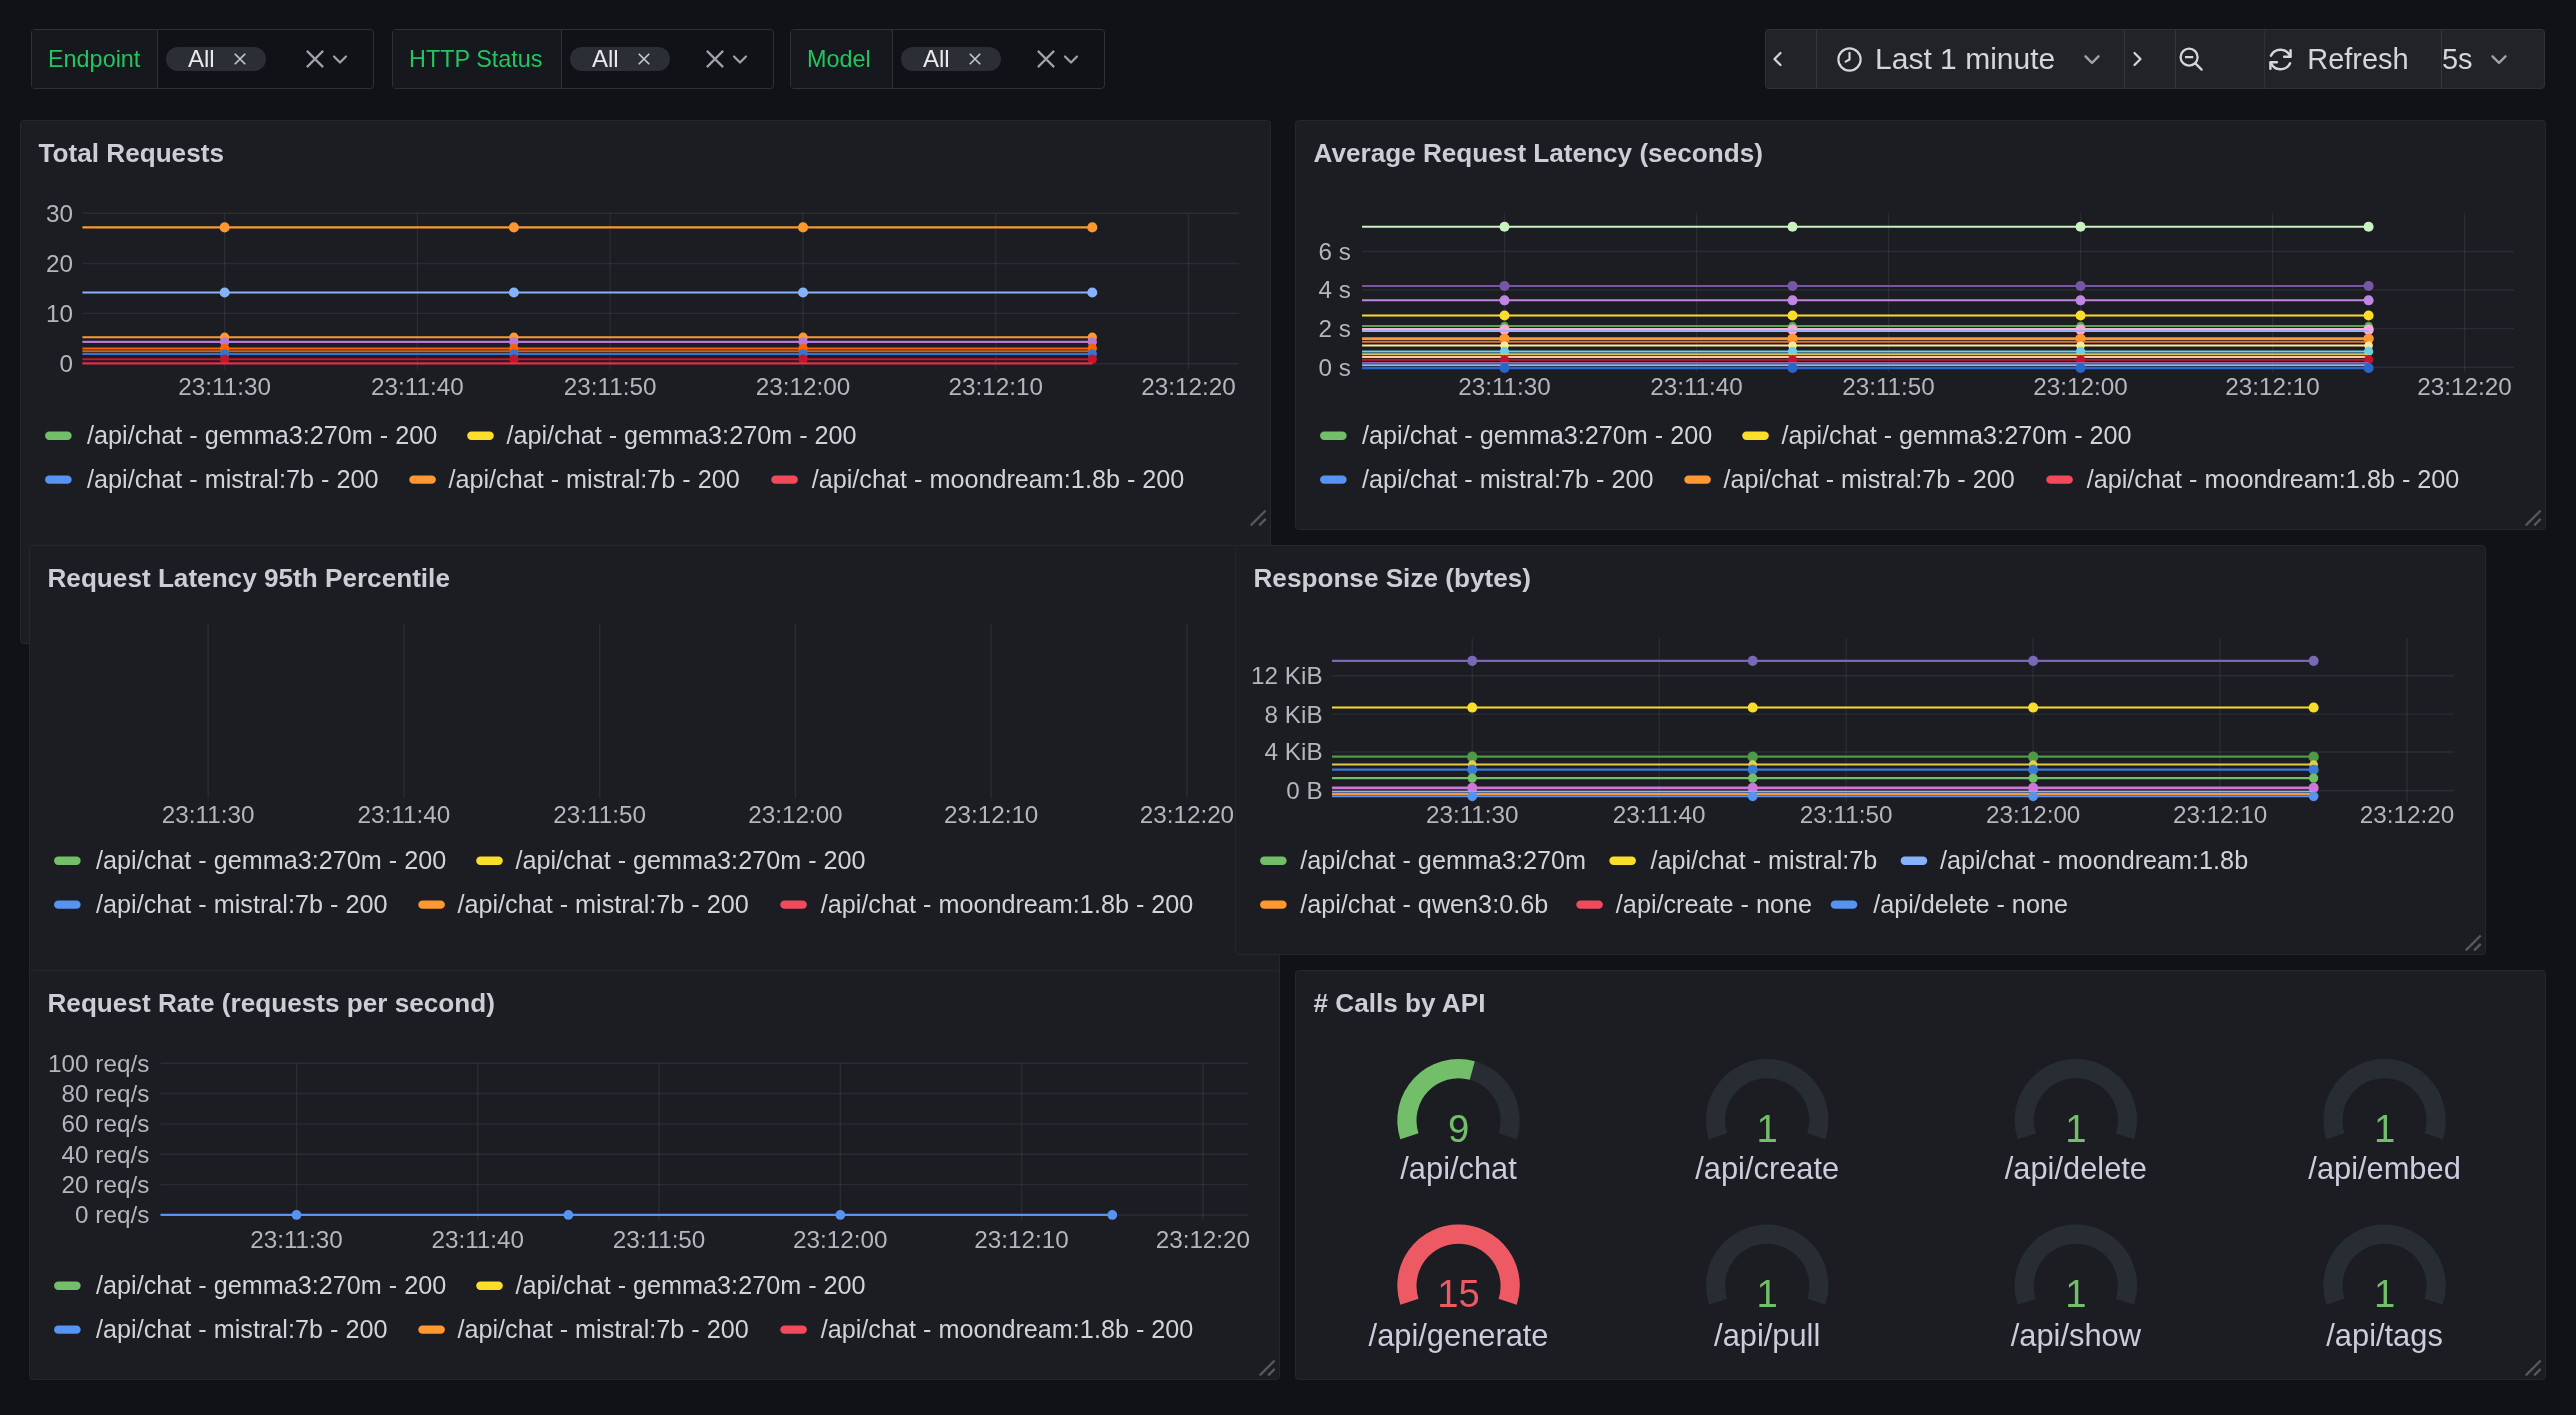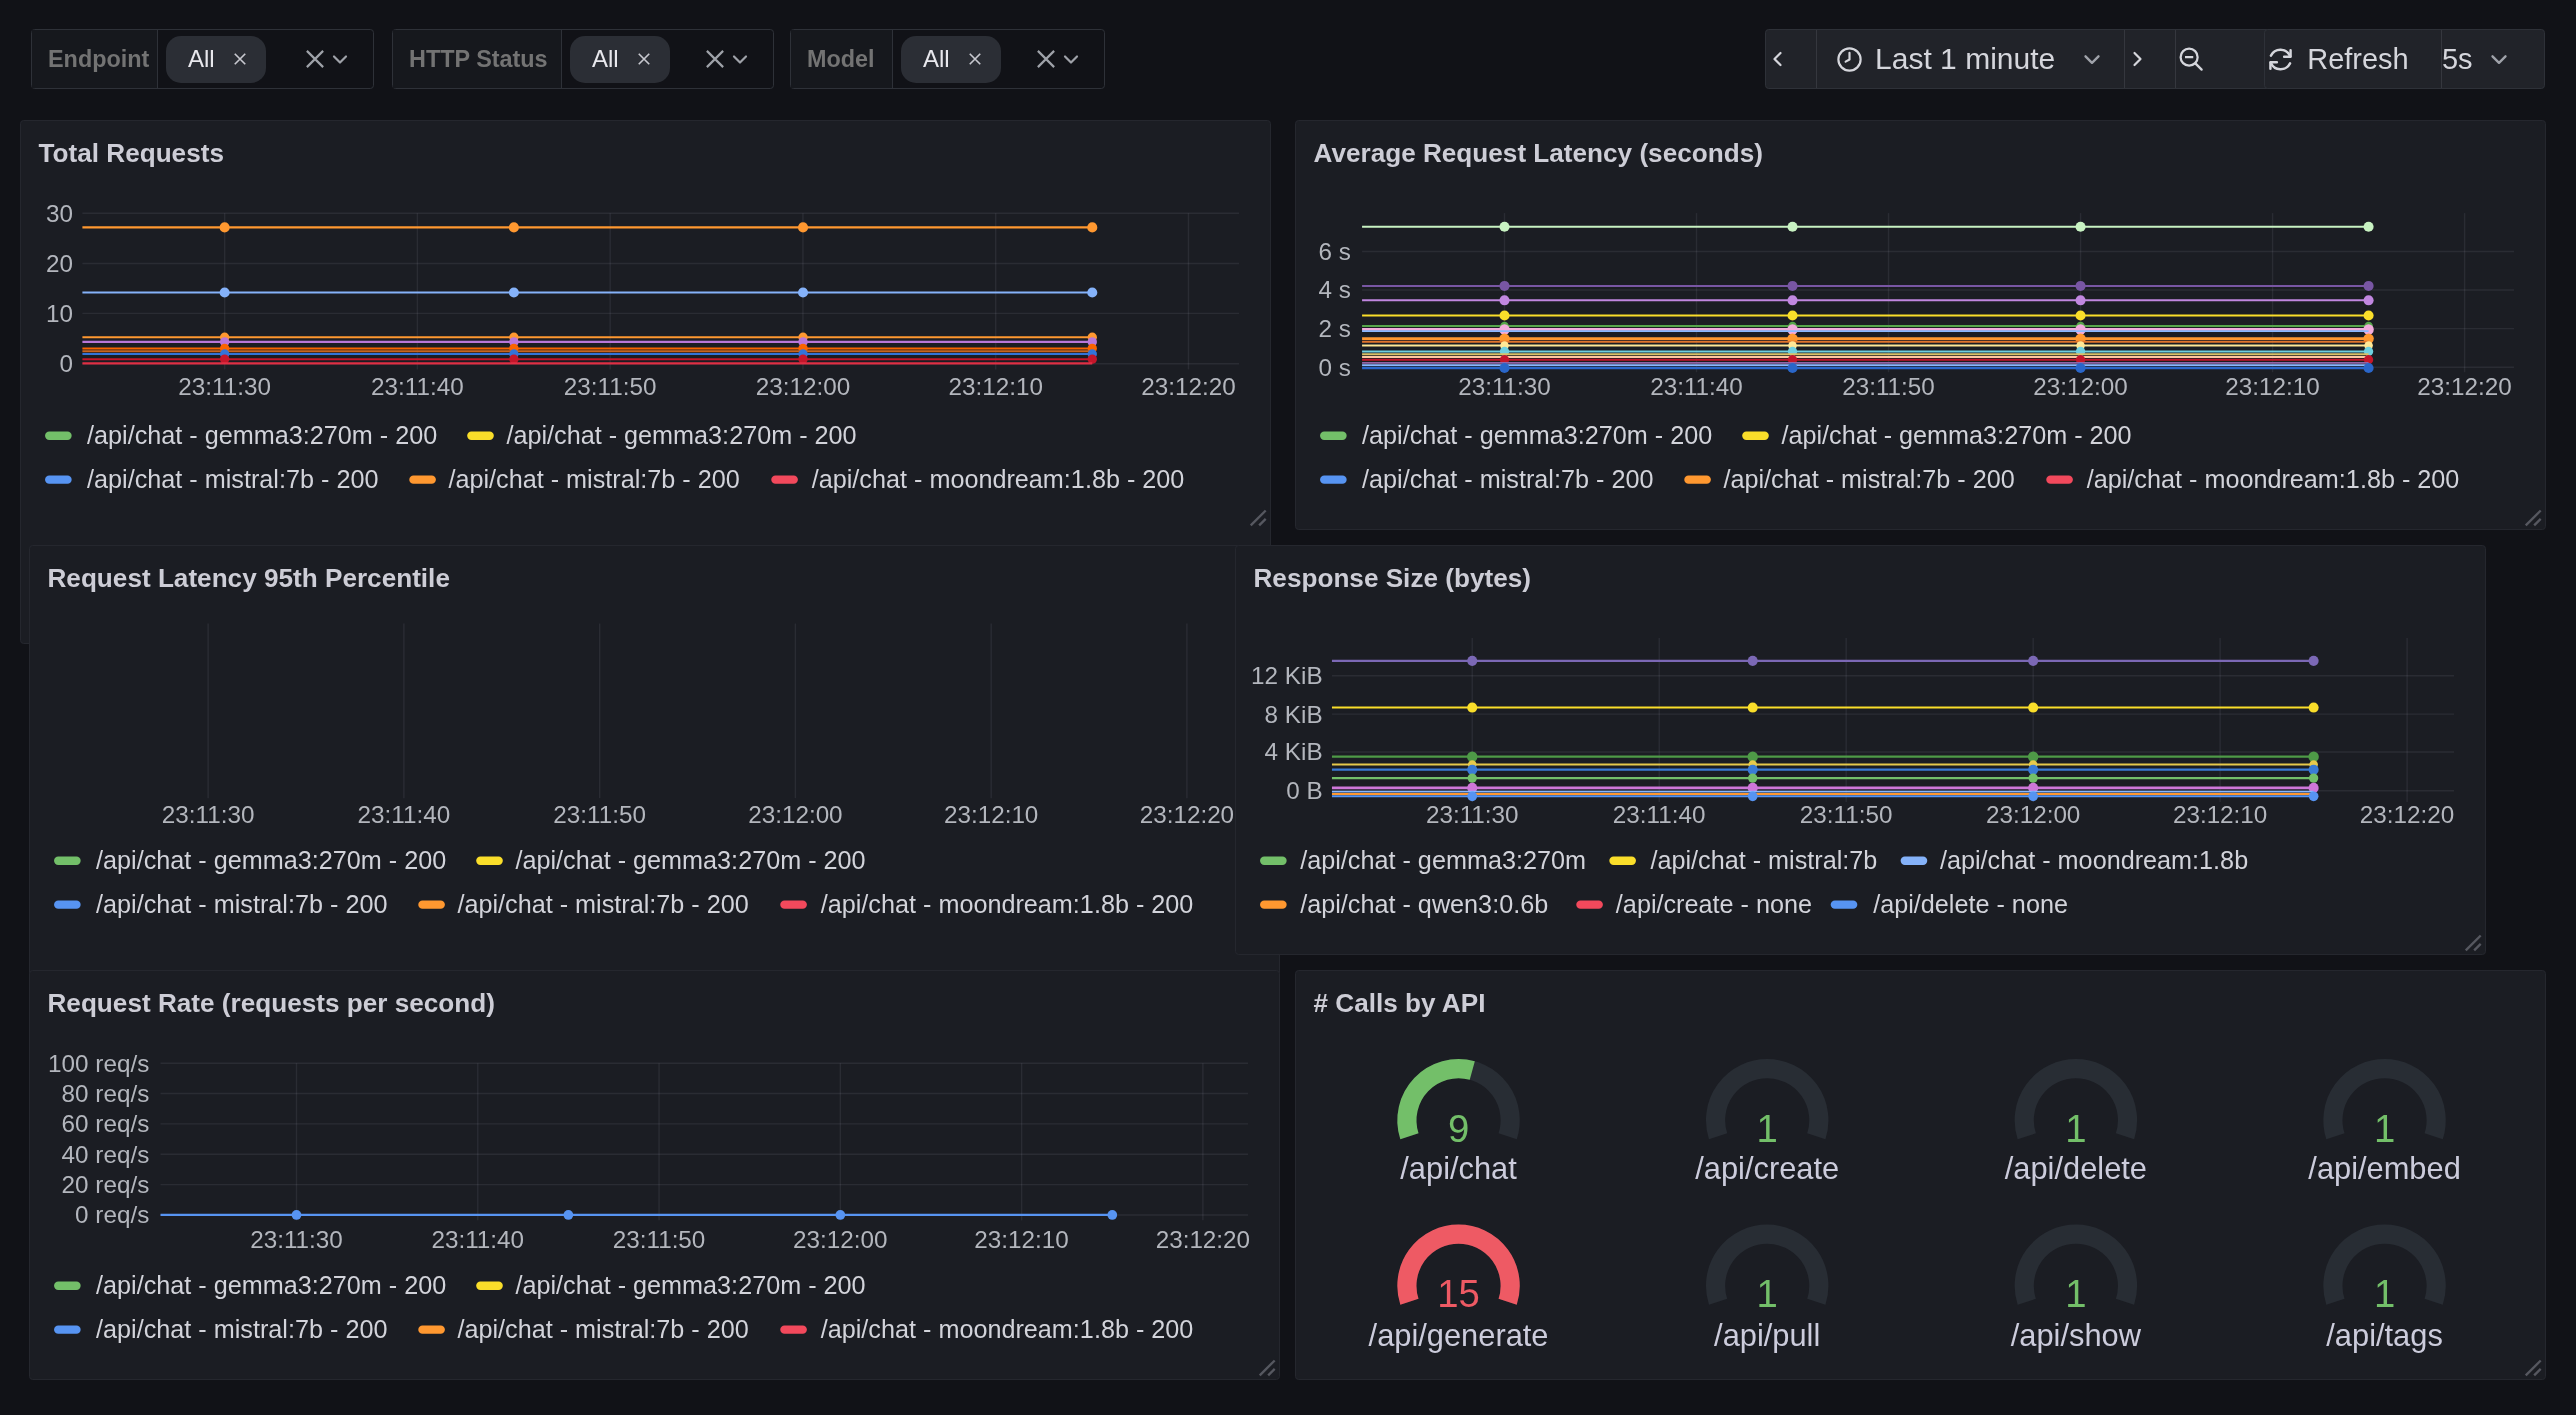--- a/index.html
+++ b/index.html
@@ -1,21 +1,21 @@
 <!DOCTYPE html>
 <html style="font-size:15px"><head><meta charset="utf-8"><style>
 *{box-sizing:border-box;margin:0;padding:0}
 html,body{background:#111217;width:2576px;height:1415px;overflow:hidden}
 body{font-family:"Liberation Sans",sans-serif;position:relative}
 .panel{position:absolute;background:#1b1d23;border:0.9px solid #25272e;border-radius:3.7px}
 .panel svg{display:block}
 .fgroup{position:absolute;top:29px;height:60px;display:flex;border:0.9px solid #2e3138;border-radius:3.7px}
-.flabel{display:flex;align-items:center;padding-left:16px;font-size:23.4px;color:#737373;font-weight:bold;border-right:0.9px solid #2e3138;background:#16181d}
+.flabel{display:flex;align-items:center;padding-left:16px;font-size:23.4px;color:#22c55e;font-weight:normal;border-right:0.9px solid #2e3138;background:#16181d}
 .fval{display:flex;align-items:center;padding:0 20.6px 0 7.5px}
-.chip{display:inline-flex;align-items:center;background:#2b2e35;border-radius:15px;height:47px;padding:0 17px 0 22.4px;font-size:24px;color:#e8e8ed}
+.chip{display:inline-flex;align-items:center;background:#2b2e35;border-radius:15px;height:24px;padding:0 17px 0 22.4px;font-size:24px;color:#e8e8ed}
 .spacer{flex:1}
 .fval svg{flex:none}
 .tgroup{position:absolute;top:29px;height:60px;display:flex;background:#212329;border:0.9px solid #2e3138;border-radius:3.7px;overflow:hidden}
 .tbtn{display:flex;align-items:center;justify-content:flex-start;height:100%}
 .tsep{width:0.9px;background:#35373e;height:100%}
 .tlabel{font-size:29px;color:#d5d6dc}
 </style></head><body>
 <div class="fgroup" style="left:31px">
     <div class="flabel" style="width:126px">Endpoint</div>
     <div class="fval" style="width:215px">

